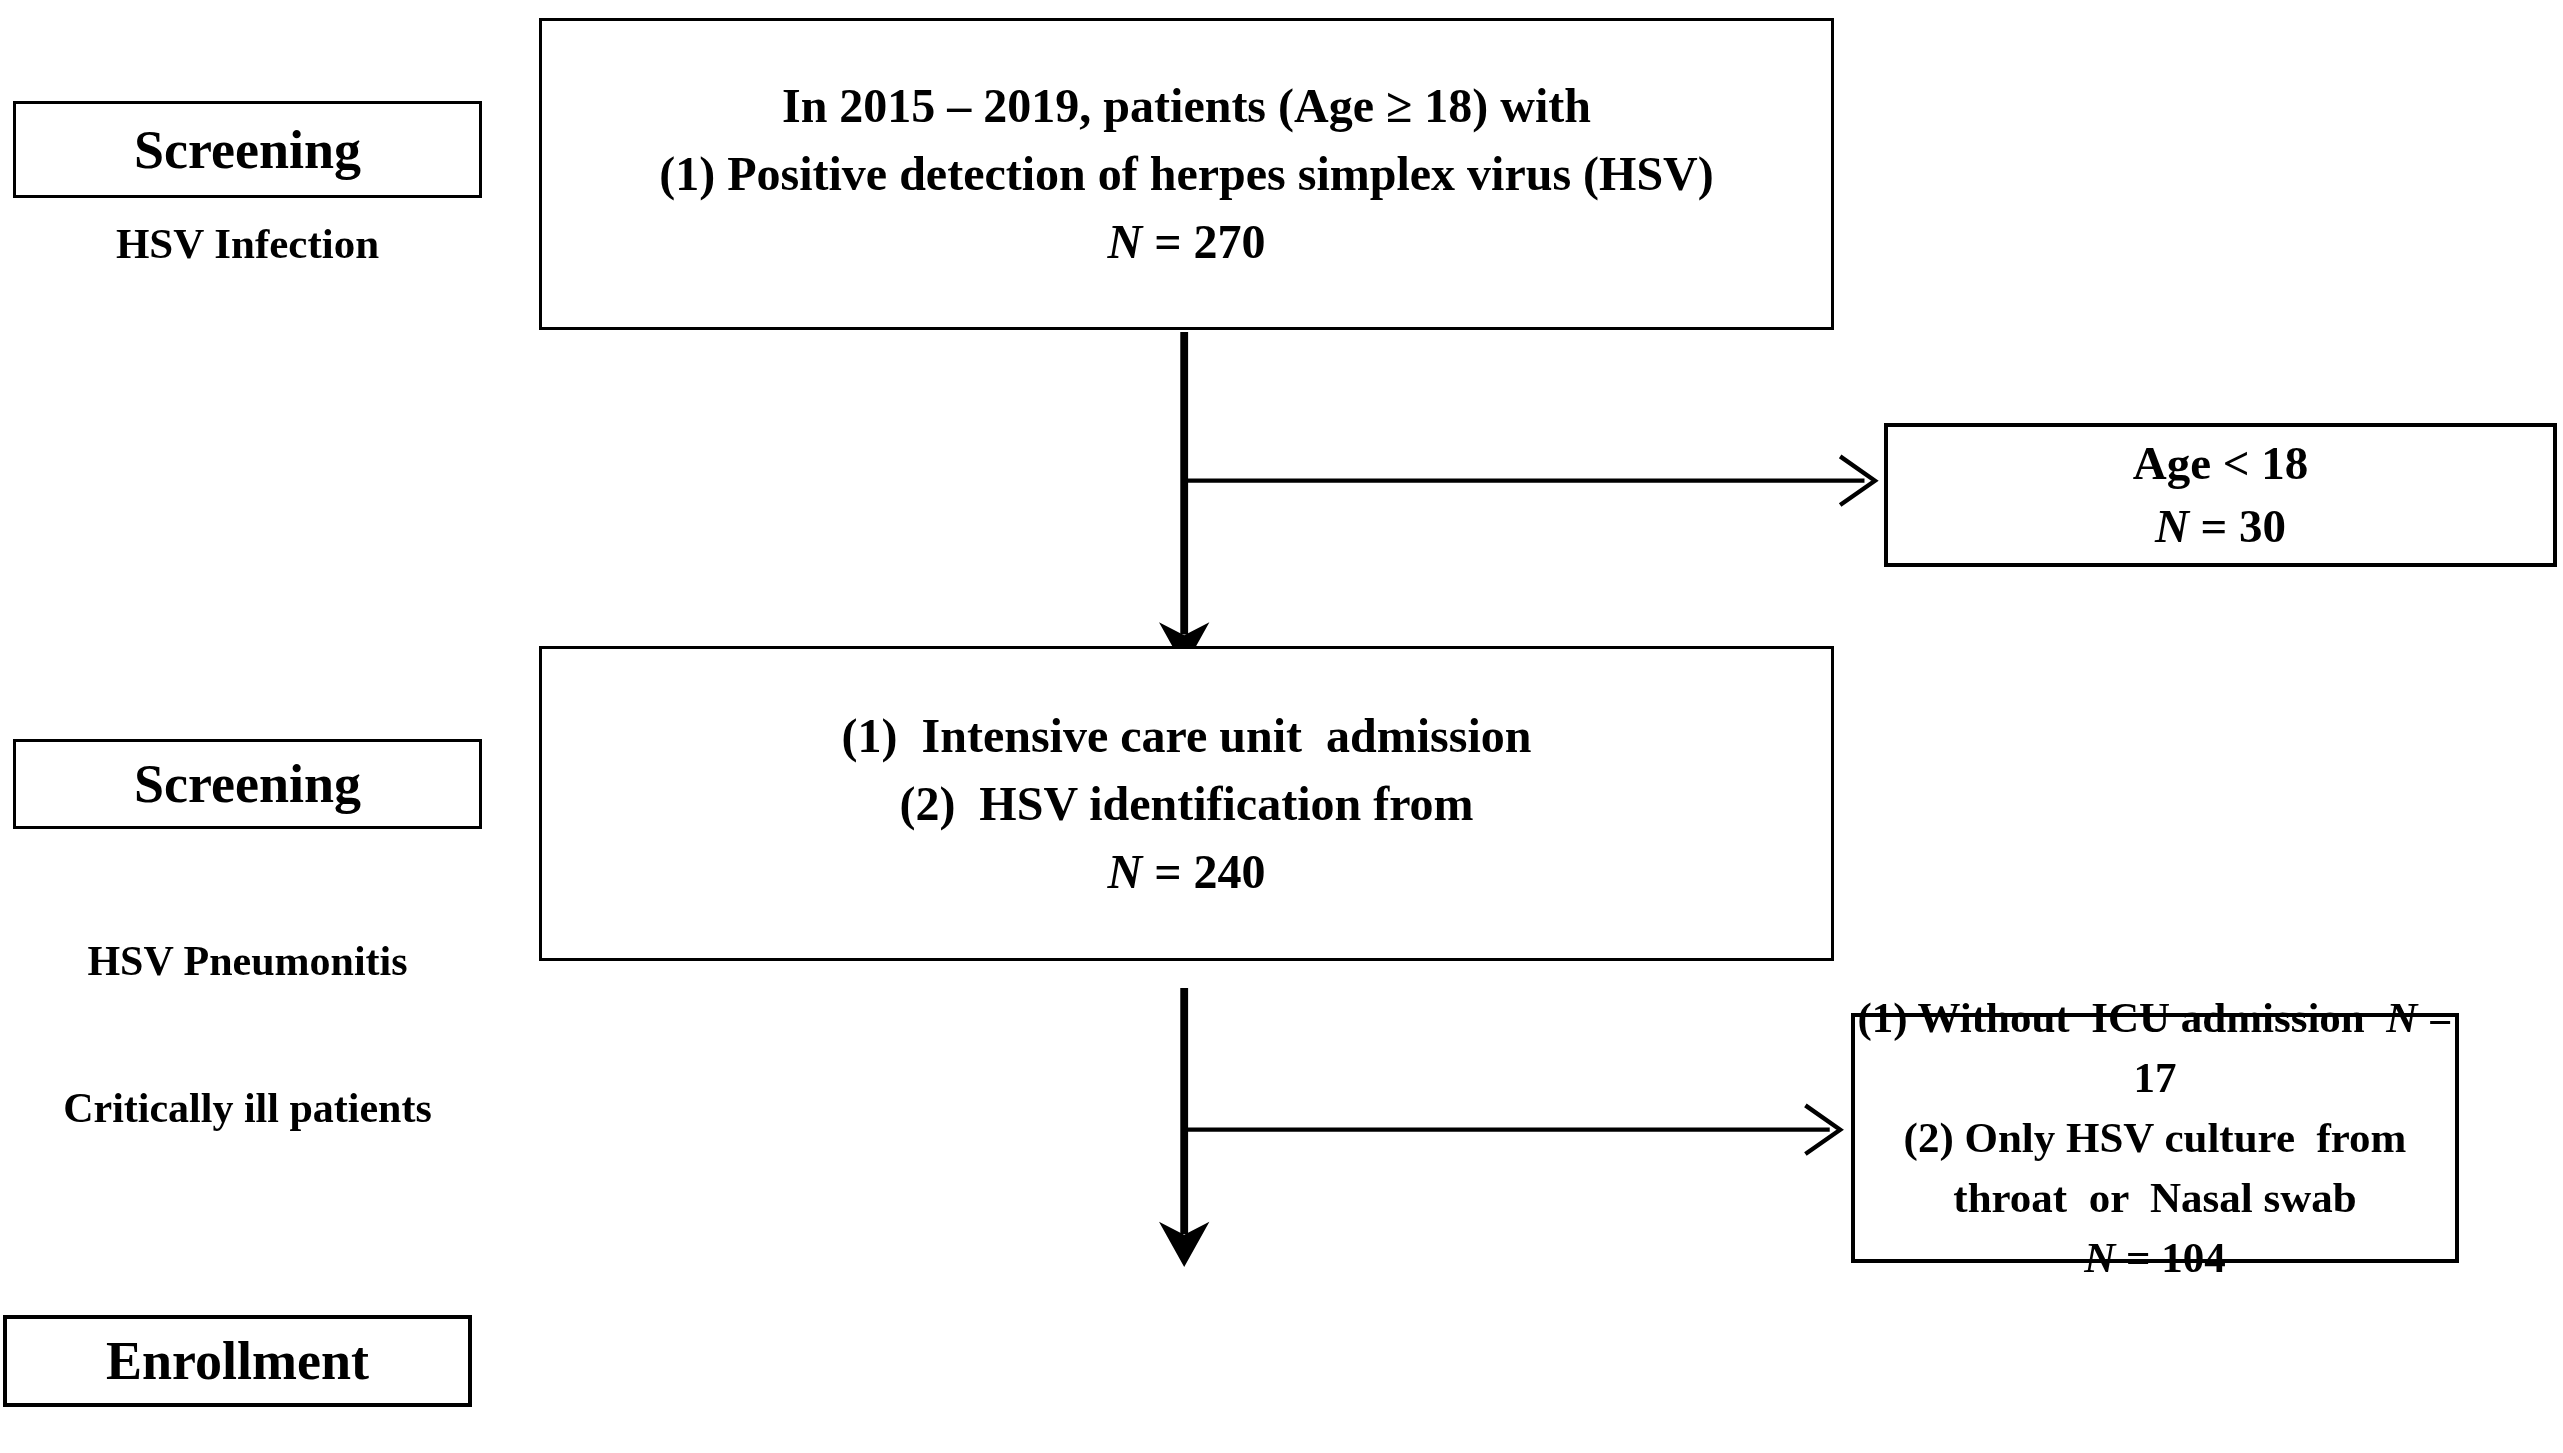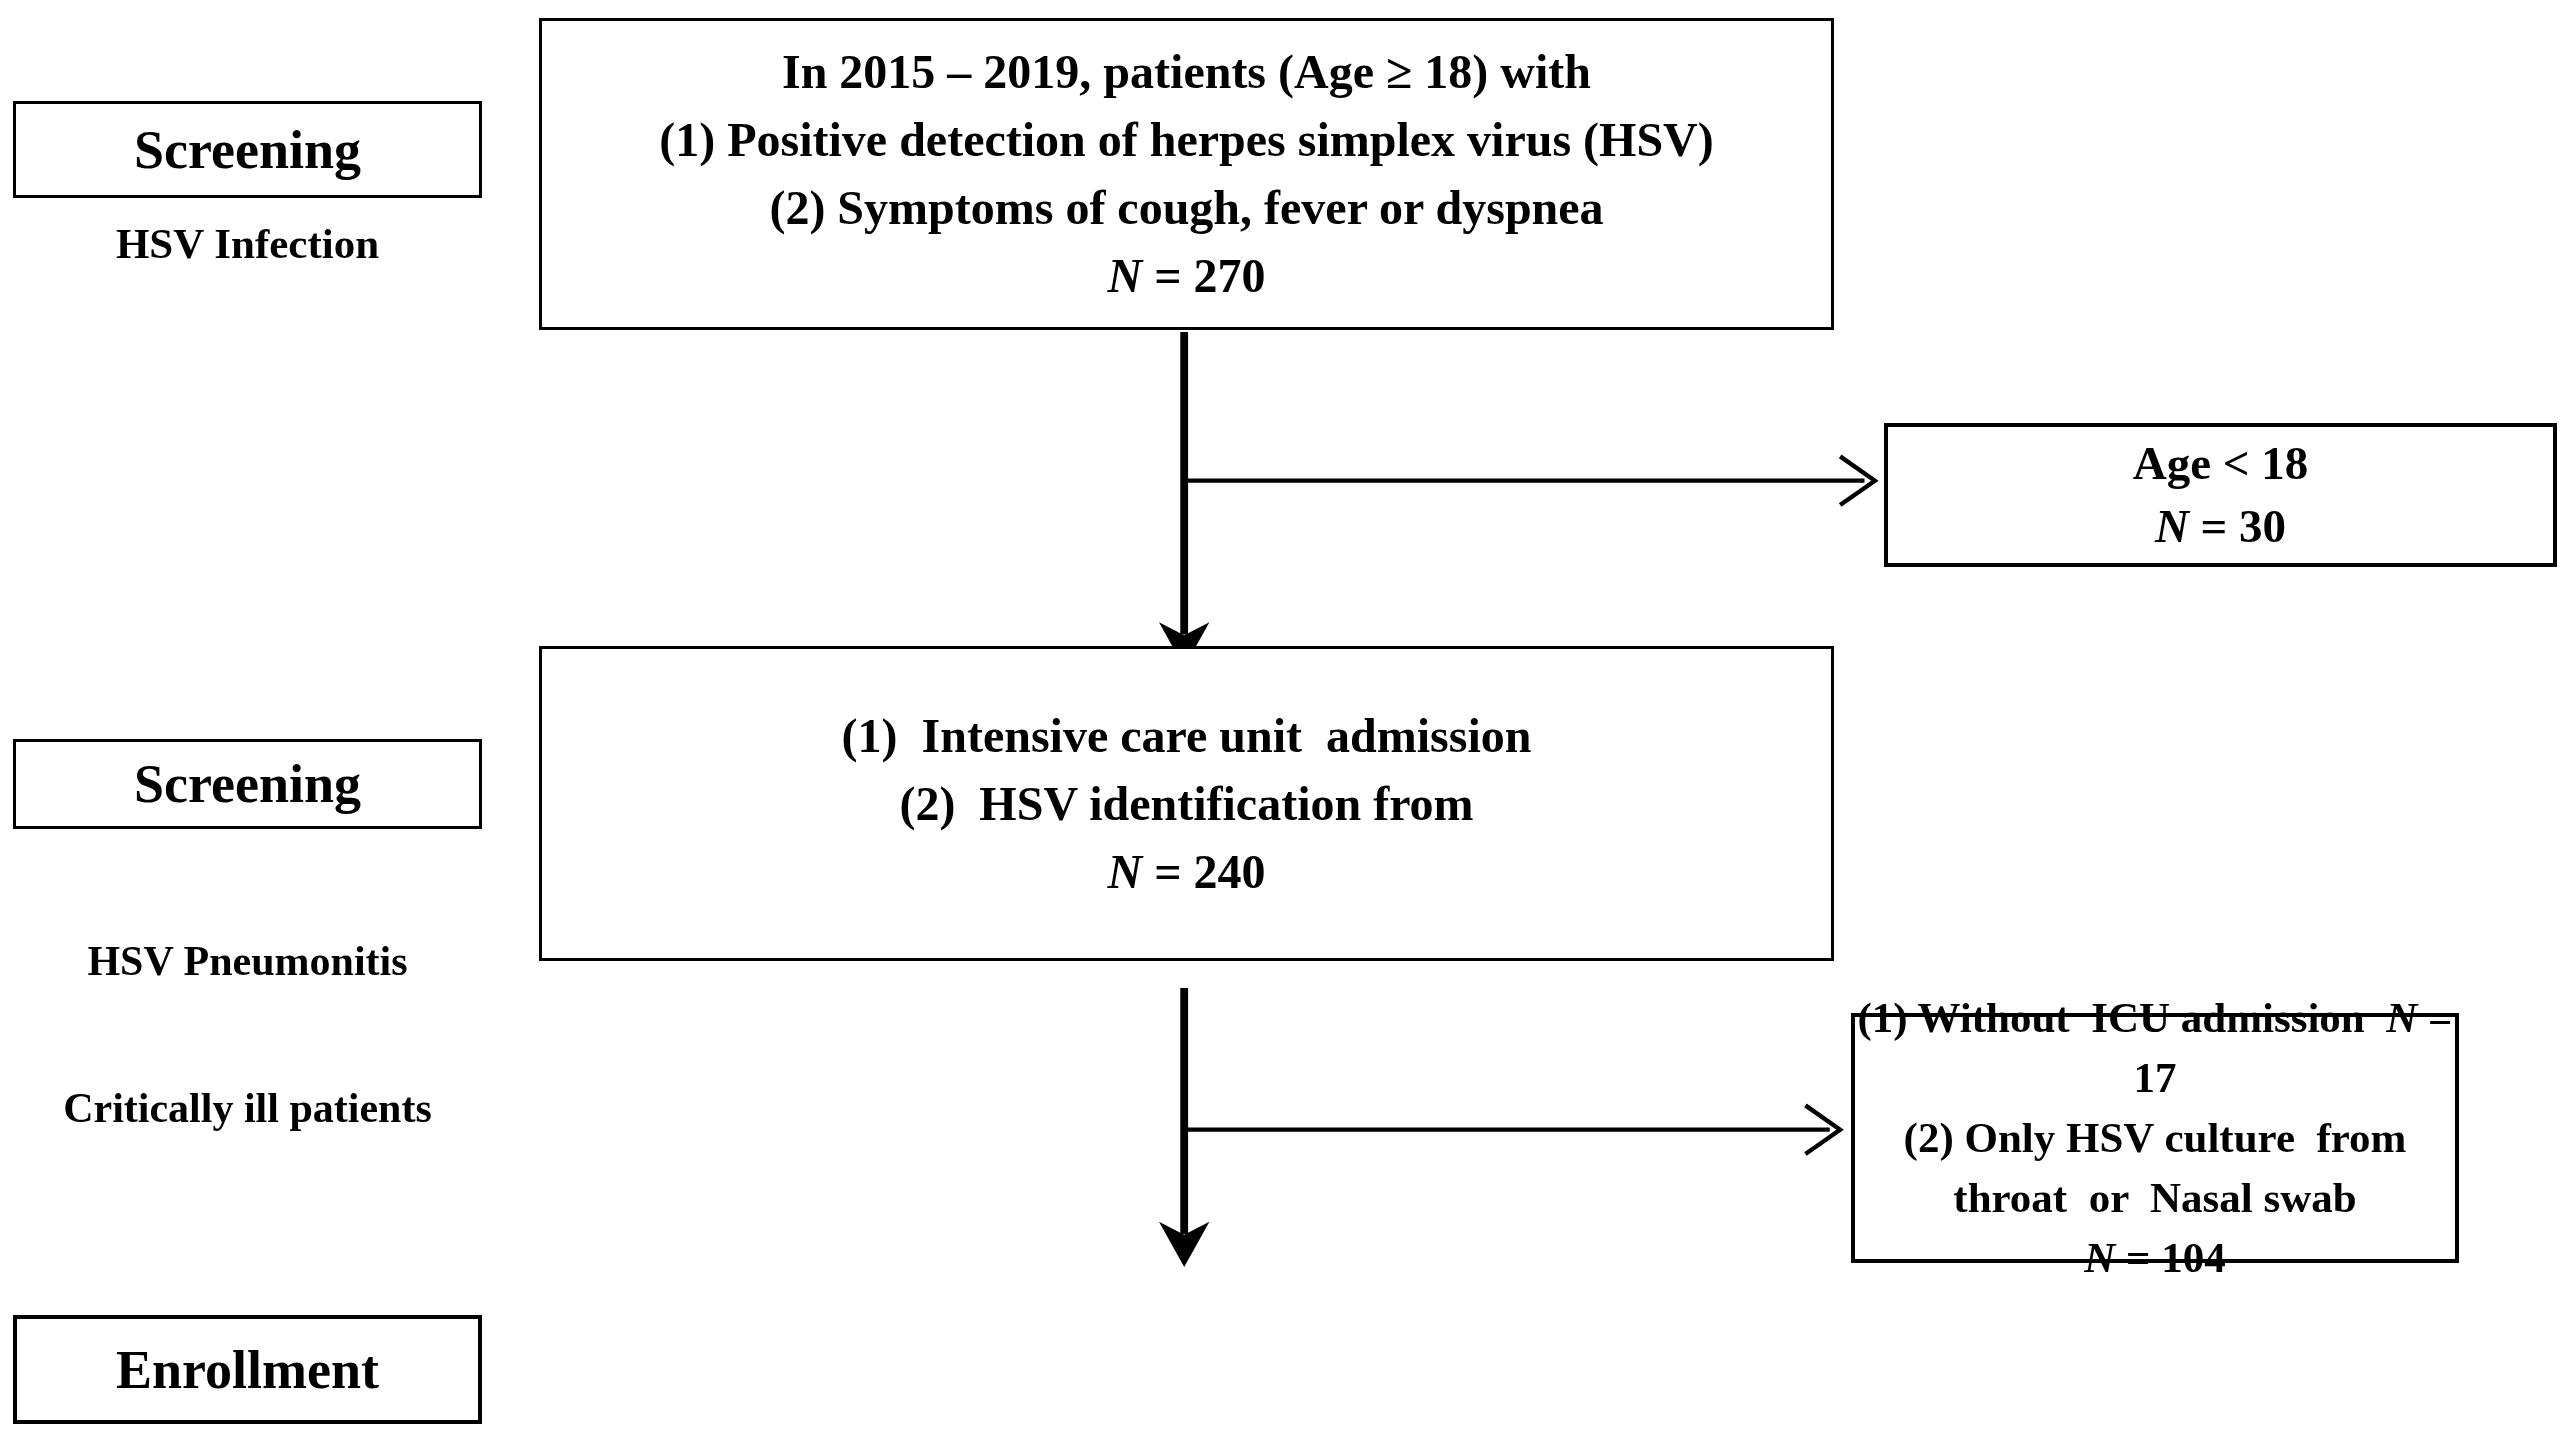--- a/index.html
+++ b/index.html
@@ -34,21 +34,21 @@
   .stage-label {
     position: absolute;
     text-align: center;
     white-space: pre-wrap;
   }
   
   .screening1-box   { left: 13px;  top: 101px;  width: 469px;  height: 97px; font-size: 54px; }
   .hsv-infection    { left: 13px;  top: 219px;  width: 469px;  font-size: 43px; line-height: 50px; }
   .screening2-box   { left: 13px;  top: 739px;  width: 469px;  height: 90px; font-size: 54px; }
   .screening2-subs  { left: 13px;  top: 839px;  width: 469px;  font-size: 42px; line-height: 49px; }
-  .enrollment-box   { left: 13px;  top: 1315px; width: 469px;  height: 109px; font-size: 54px; }
+  .enrollment-box   { left: 3px;  top: 1315px; width: 469px;  height: 92px; font-size: 54px; }
   
   .initial-box      { left: 539px; top: 18px;   width: 1295px; height: 312px; font-size: 48px; line-height: 68px; }
   .icu-box          { left: 539px; top: 646px;  width: 1295px; height: 315px; font-size: 48px; line-height: 68px; }
   .bottom-box       { left: 539px; top: 1271px; width: 1295px; height: 169px; font-size: 48px; }
   
   .age-box          { left: 1884px; top: 423px;  width: 673px; height: 144px; font-size: 47px; line-height: 63px; }
   .excl-box         { left: 1851px; top: 1013px; width: 608px; height: 250px; font-size: 43px; line-height: 60px; }
   .arrow-layer {
     position: absolute;
     left: 0; top: 0;
@@ -94,21 +94,20 @@
     <div class="line">Critically ill patients</div>
   </div>
 
   <div class="box box--heavy enrollment-box">
     <div class="line">Enrollment</div>
   </div>
 
   <div class="box initial-box">
     <div class="line">In 2015 – 2019, patients (Age ≥ 18) with</div>
     <div class="line">(1) Positive detection of herpes simplex virus (HSV)</div>
-    <div class="line">(2) Symptoms of cough, fever or dyspnea</div>
     <div class="line"><span class="it">N</span><span> = 270</span></div>
   </div>
 
   <div class="box icu-box">
     <div class="line">(1)  Intensive care unit  admission</div>
     <div class="line">(2)  HSV identification from</div>
     <div class="line"><span class="it">N</span><span> = 240</span></div>
   </div>
 
 

